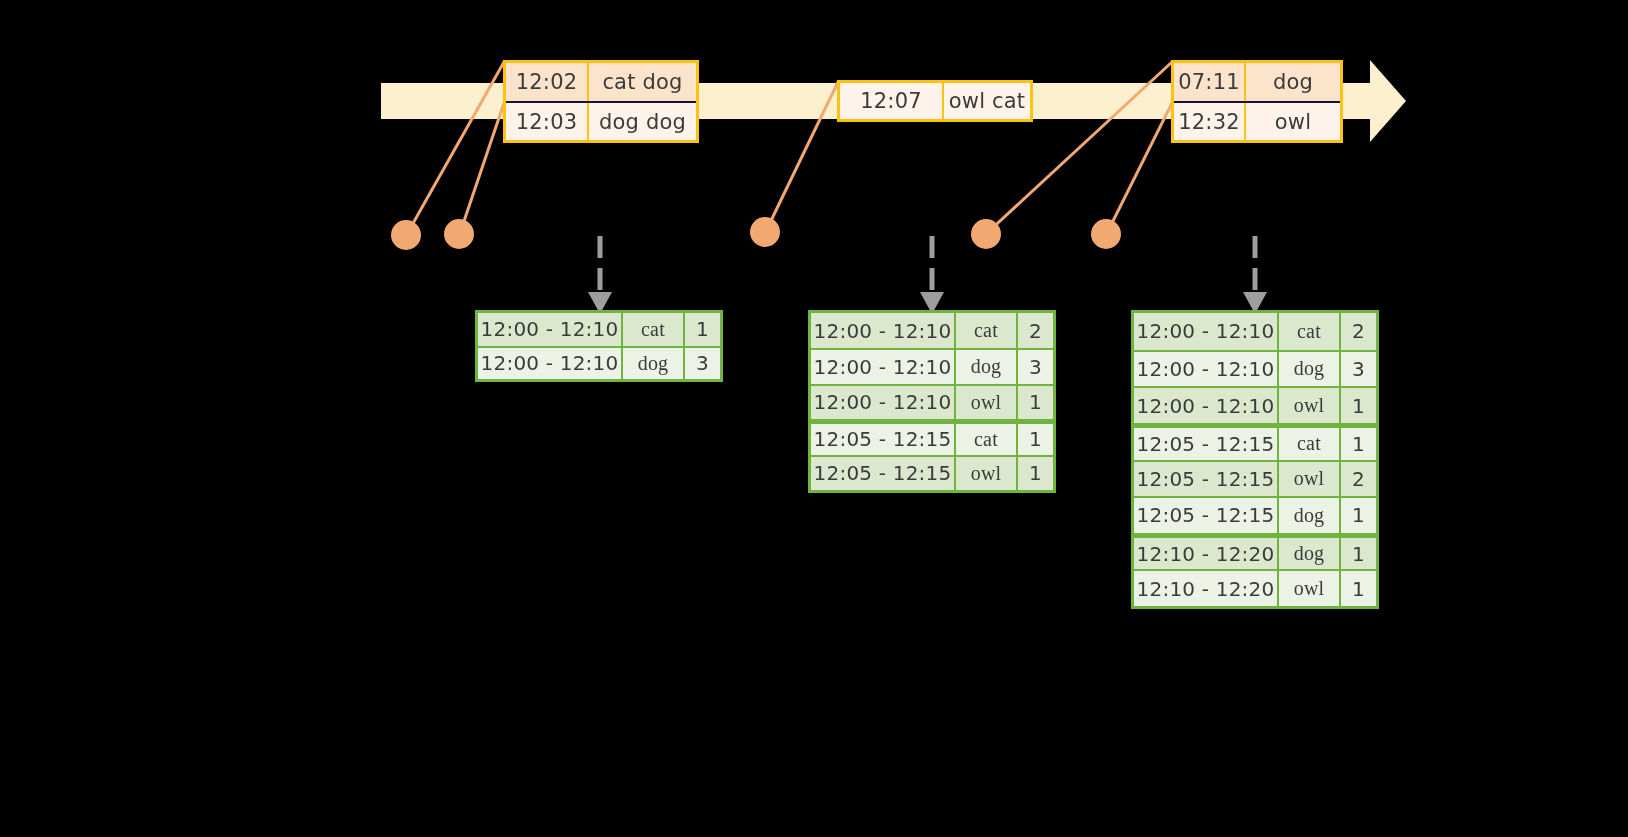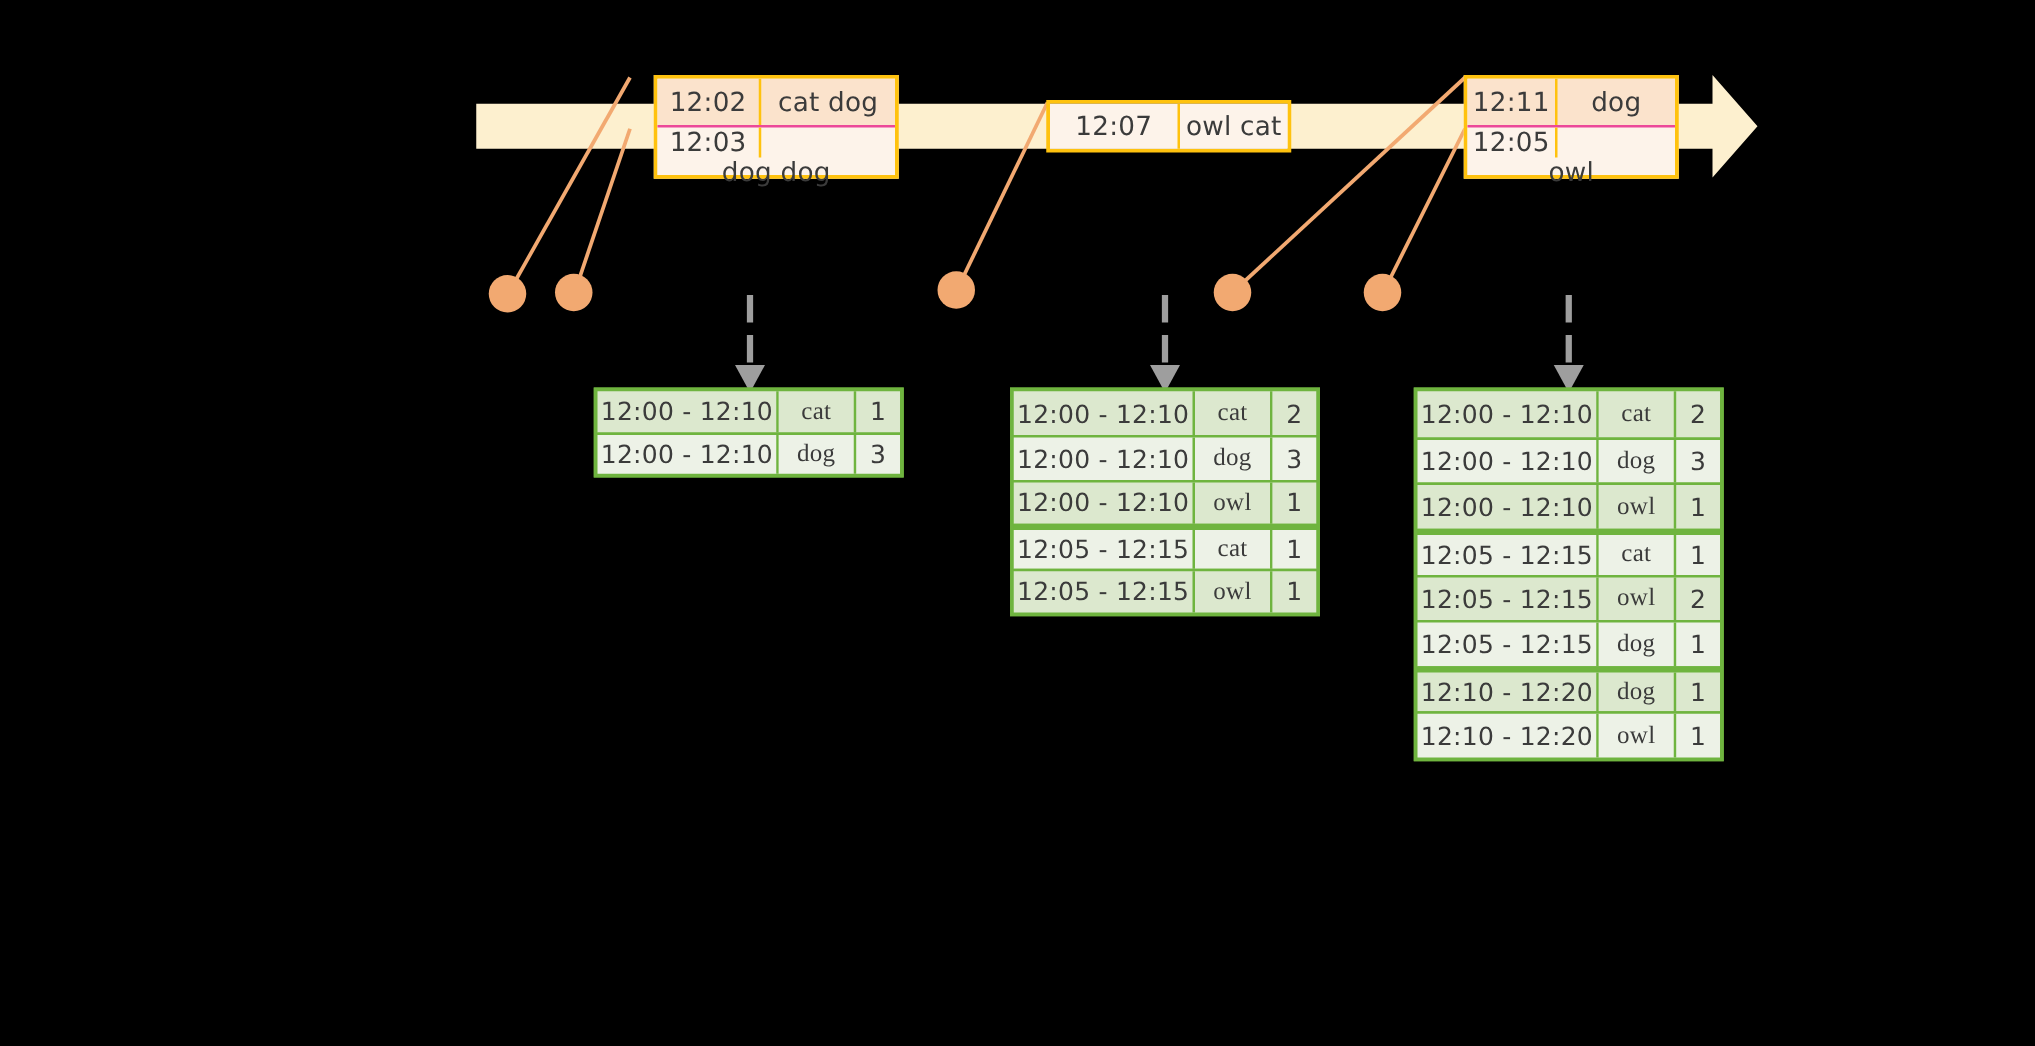--- a/index.html
+++ b/index.html
@@ -41,21 +41,21 @@
     flex-direction: column;
   }
   .evt-row {
     display: flex;
     flex-direction: row;
     height: 40px;
     box-sizing: border-box;
   }
   .evt-row.shaded { background: #FBE3CC; }
   .evt-row.plain  { background: #FDF3EA; }
-  .evt-row + .evt-row { border-top: 2px solid #ec4899; flex-direction: column; }
+  .evt-row + .evt-row { border-top: 2px solid #0f172a; }
 
   .evt-time {
     box-sizing: border-box;
     border-right: 2px solid #FFC20E;
     display: flex;
     align-items: center;
     justify-content: center;
     font-size: 21px;
     color: #3b3b3b;
     letter-spacing: 0.2px;
@@ -140,45 +140,45 @@
         <line x1="932" y1="236" x2="932" y2="294" stroke-width="5" stroke-dasharray="22,10"></line>
         <path d="M 920 292 L 944 292 L 932 314 Z" stroke="none"></path>
       </g>
       <g>
         <line x1="1255" y1="236" x2="1255" y2="294" stroke-width="5" stroke-dasharray="22,10"></line>
         <path d="M 1243 292 L 1267 292 L 1255 314 Z" stroke="none"></path>
       </g>
     </g>
   </svg>
 
-  <div class="evt-group" style="left:503px; top:60px; width:196px; height:83px;margin-left:20px;">
+  <div class="evt-group" style="left:503px; top:60px; width:196px; height:83px;">
     <div class="evt-row shaded">
       <div class="evt-time" style="width:83px;">12:02</div>
       <div class="evt-words">cat dog</div>
     </div>
     <div class="evt-row plain">
       <div class="evt-time" style="width:83px;">12:03</div>
       <div class="evt-words">dog dog</div>
     </div>
   </div>
 
   <div class="evt-group" style="left:837px; top:80px; width:196px; height:42px;">
     <div class="evt-row plain">
       <div class="evt-time" style="width:104px;">12:07</div>
       <div class="evt-words">owl cat</div>
     </div>
   </div>
 
   <div class="evt-group" style="left:1171px; top:60px; width:172px; height:83px;">
     <div class="evt-row shaded">
-      <div class="evt-time" style="width:72px;">12:11</div>
+      <div class="evt-time" style="width:72px;">07:11</div>
       <div class="evt-words">dog</div>
     </div>
     <div class="evt-row plain">
-      <div class="evt-time" style="width:72px;">12:05</div>
+      <div class="evt-time" style="width:72px;">12:32</div>
       <div class="evt-words">owl</div>
     </div>
   </div>
 
   <div class="res-table" style="left:475px; top:310px; width:248px; height:72px;">
       <div class="res-row">
         <div class="res-cell c-window shaded" style="width: 145px;">12:00 - 12:10</div>
         <div class="res-cell c-word shaded" style="width: 62px;">cat</div>
         <div class="res-cell c-count shaded" style="flex: 1 1 auto;">1</div>
       </div>

